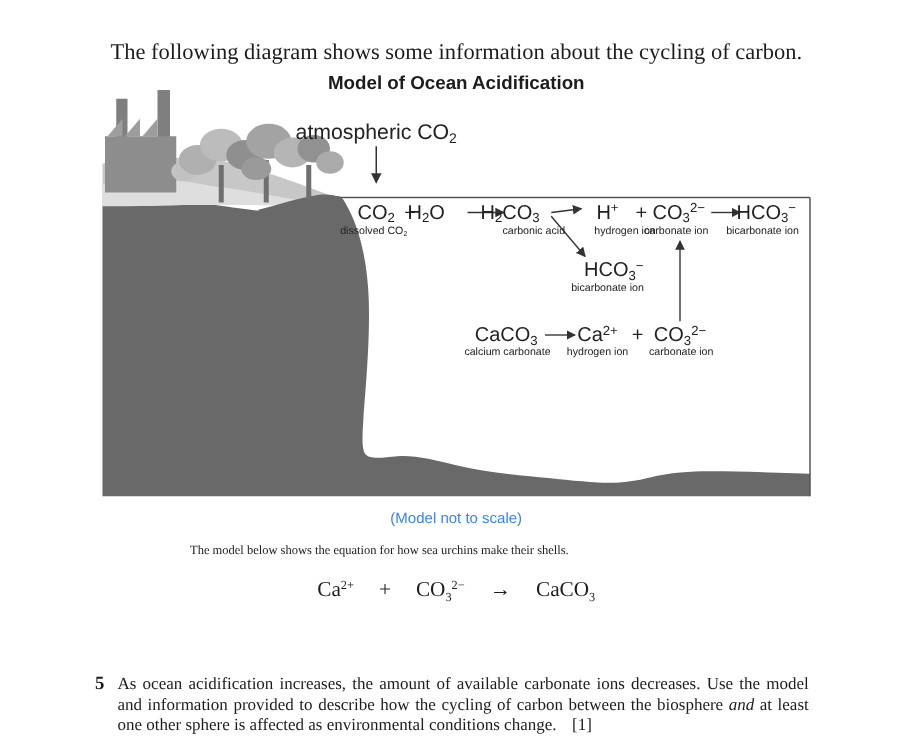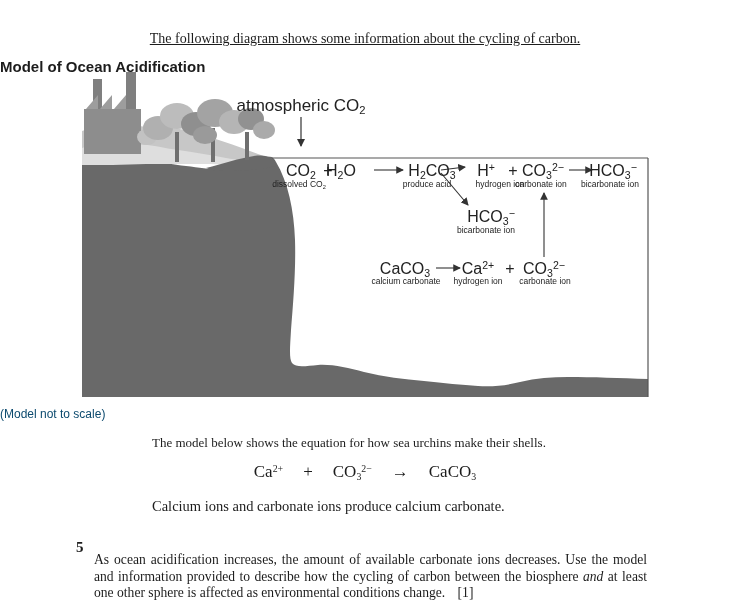--- a/index.html
+++ b/index.html
@@ -1,41 +1,41 @@
 <!DOCTYPE html>
 <html><head>
 <meta charset="utf-8">
 <style>
   html,body{margin:0;padding:0;background:#fff;}
   .page{position:relative;width:730px;height:605px;background:#ffffff;overflow:hidden;
         font-family:"Liberation Serif",serif;color:#1c1c1c;}
   .intro{position:absolute;top:31px;left:0;width:730px;text-align:center;
-         font-size:14px;margin:0;text-decoration:underline;}
-  .title{position:absolute;top:58px;left:0;width:730px;
+         font-size:18px;margin:0;}
+  .title{position:absolute;top:58px;left:0;width:730px;text-align:center;
          font-size:15px;font-weight:bold;margin:0;font-family:"Liberation Sans",sans-serif;}
   .scene{position:absolute;top:0;left:0;}
   .tok{position:absolute;transform:translateX(-50%);line-height:1;white-space:nowrap;
        font-family:"Liberation Sans",sans-serif;color:#222;}
   .f{font-size:16px;}
   .s{font-size:8.5px;}
   .atm{font-size:17px;}
   .tok sub{font-size:66%;vertical-align:-0.28em;line-height:0;}
   .tok sup{font-size:66%;vertical-align:0.5em;line-height:0;}
-  .scale-note{position:absolute;top:407px;left:0;width:730px;
-              font-size:12px;margin:0;font-family:"Liberation Sans",sans-serif;color:#0c4a6e;}
-  .model-text{position:absolute;top:435px;left:152px;margin:0;font-size:13px;}
+  .scale-note{position:absolute;top:407px;left:0;width:730px;text-align:center;
+              font-size:12px;margin:0;font-family:"Liberation Sans",sans-serif;color:#3b82f6;}
+  .model-text{position:absolute;top:435px;left:152px;margin:0;font-size:10px;}
   .equation{position:absolute;top:461px;left:0;width:730px;display:flex;
             justify-content:center;gap:20px;font-size:17px;line-height:1.3;}
   .equation .et{white-space:nowrap;}
   .equation sub{font-size:58%;vertical-align:-0.35em;line-height:0;}
   .equation sup{font-size:58%;vertical-align:0.55em;line-height:0;}
   .caption{position:absolute;top:498px;left:152px;margin:0;font-size:14.5px;}
   .question{position:absolute;top:539px;left:76px;width:572px;}
   .qnum{position:absolute;left:0;top:0;font-weight:bold;font-size:15px;}
-  .qtext{margin:13px 0 0 18px;width:553px;text-align:justify;
+  .qtext{margin:0 0 0 18px;width:553px;text-align:justify;
          font-size:13.6px;line-height:16.6px;}
   .qtext em{font-style:italic;}
   .qmarks{margin-left:9px;}
 </style>
 </head>
 <body>
 
 <div class="page">
 
   <p class="intro">The following diagram shows some information about the cycling of carbon.</p>
@@ -126,22 +126,22 @@
     <path d="M436,268 L460,268" stroke="#333" stroke-width="1.1" fill="none" marker-end="url(#ah)"></path>
     <path d="M544,257 L544,193" stroke="#333" stroke-width="1.1" fill="none" marker-end="url(#ah)"></path>
   </svg>
 
   <div class="tok atm" style="left:301px;top:97px">atmospheric CO<sub>2</sub></div>
 
   <div class="tok f" style="left:301px;top:163px">CO<sub>2</sub></div>
   <div class="tok s" style="left:299px;top:180px">dissolved CO<sub>2</sub></div>
   <div class="tok f" style="left:328px;top:163px">+</div>
   <div class="tok f" style="left:341px;top:163px">H<sub>2</sub>O</div>
-  <div class="tok f" style="left:432px;top:163px">H<sub>2</sub>CO<sub>3</sub></div>
-  <div class="tok s" style="left:427px;top:180px">produce acid</div>
+  <div class="tok f" style="left:408px;top:163px">H<sub>2</sub>CO<sub>3</sub></div>
+  <div class="tok s" style="left:427px;top:180px">carbonic acid</div>
   <div class="tok f" style="left:486px;top:163px">H<sup>+</sup></div>
   <div class="tok s" style="left:500px;top:180px">hydrogen ion</div>
   <div class="tok f" style="left:513px;top:163px">+</div>
   <div class="tok f" style="left:543px;top:163px">CO<sub>3</sub><sup>2−</sup></div>
   <div class="tok s" style="left:541px;top:180px">carbonate ion</div>
   <div class="tok f" style="left:613px;top:163px">HCO<sub>3</sub><sup>−</sup></div>
   <div class="tok s" style="left:610px;top:180px">bicarbonate ion</div>
 
   <div class="tok f" style="left:491px;top:209px">HCO<sub>3</sub><sup>−</sup></div>
   <div class="tok s" style="left:486px;top:226px">bicarbonate ion</div>
@@ -159,21 +159,20 @@
   <p class="model-text">The model below shows the equation for how sea urchins make their shells.</p>
 
   <div class="equation">
     <span class="et">Ca<sup>2+</sup></span>
     <span class="et">+</span>
     <span class="et">CO<sub>3</sub><sup>2−</sup></span>
     <span class="et">→</span>
     <span class="et">CaCO<sub>3</sub></span>
   </div>
 
-  <p class="caption">Calcium ions and carbonate ions produce calcium carbonate.</p>
 
   <div class="question">
     <span class="qnum">5</span>
     <p class="qtext">
       <span>As ocean acidification increases, the amount of available carbonate ions decreases. Use the model and information provided to describe how the cycling of carbon between the biosphere</span>
       <em>and</em>
       <span>at least one other sphere is affected as environmental conditions change.</span>
       <span class="qmarks">[1]</span>
     </p>
   </div>

